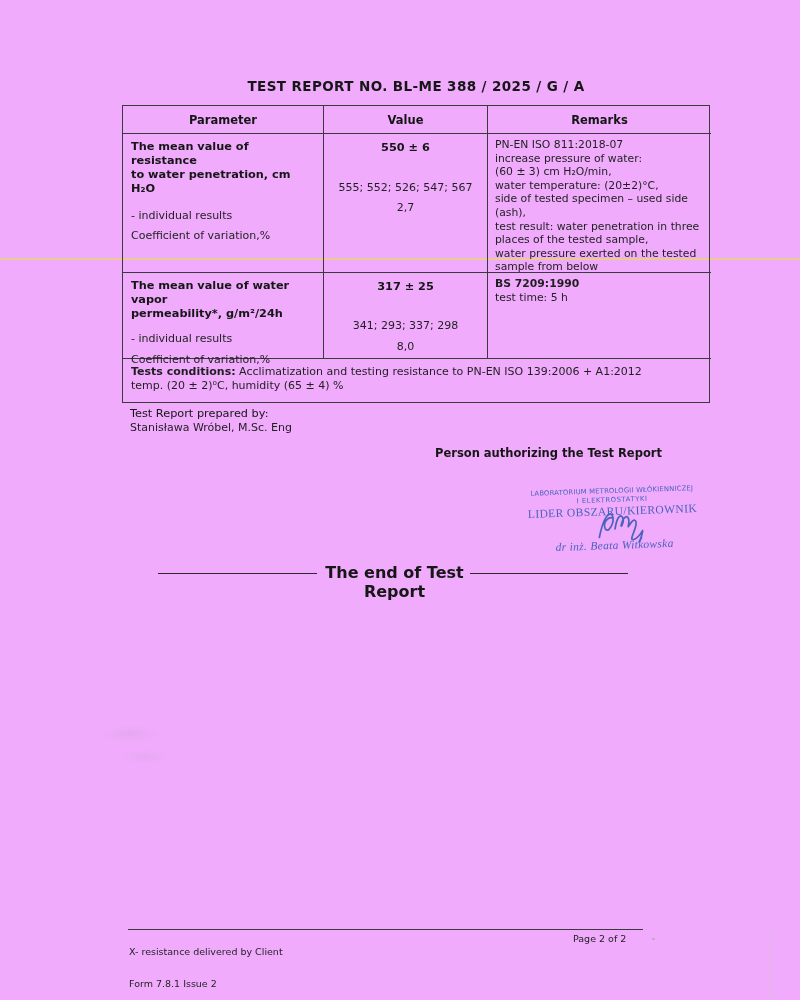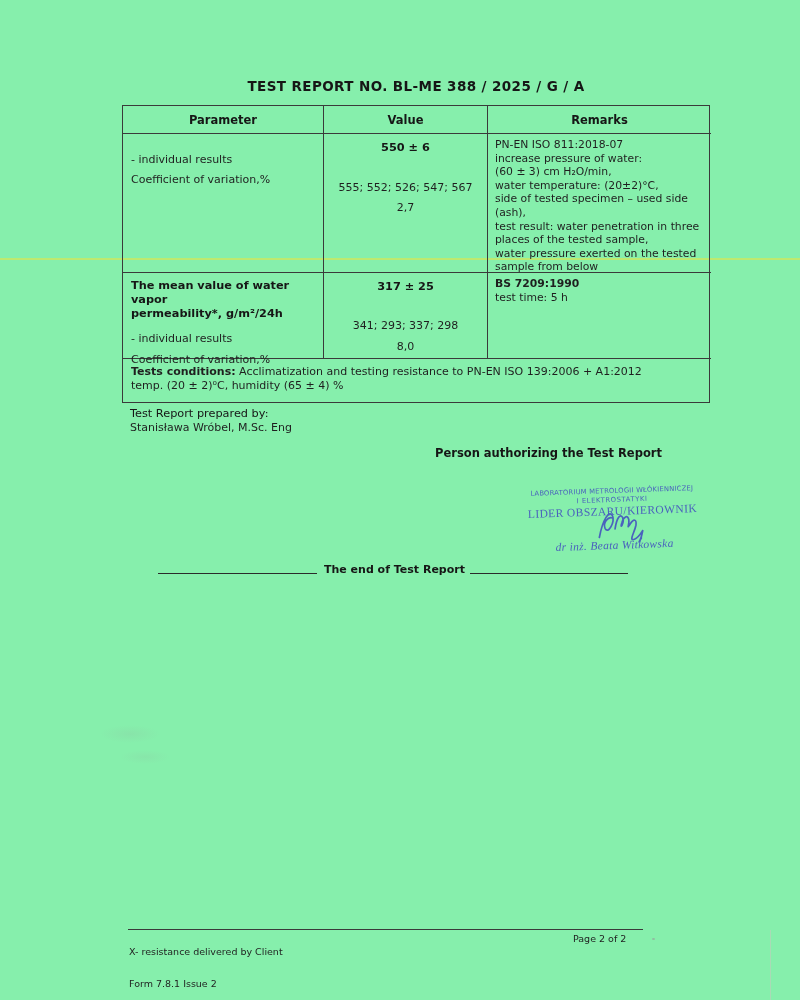--- a/index.html
+++ b/index.html
@@ -1,17 +1,17 @@
 <!DOCTYPE html>
 <html><head>
 <meta charset="utf-8">
 <style>
   html,body{margin:0;padding:0;background:#ffffff;}
   #page{
-    position:relative;width:800px;height:1000px;background:#86efac;
+    position:relative;width:800px;height:1000px;background:#f0abfc;
     font-family:"DejaVu Sans","Liberation Sans",sans-serif;
     color:#1f1f1f;overflow:hidden;
   }
   .b{font-weight:bold;}
   .ml{white-space:pre-line;}
   
   .title{position:absolute;left:122px;top:78px;width:588px;text-align:center;
     font-size:13.5px;font-weight:bold;letter-spacing:.4px;color:#161616;}
   
   .tbl{position:absolute;left:122px;top:105px;width:588px;
@@ -56,21 +56,21 @@
   .stamp .signer{position:absolute;left:10px;top:52px;width:200px;text-align:center;
     font-family:"Liberation Serif","DejaVu Serif",serif;font-style:italic;
     font-size:11.5px;letter-spacing:.3px;white-space:nowrap;}
   .stamp svg{position:absolute;left:92px;top:18px;}
   
   .endline-left{position:absolute;left:158px;top:560px;width:159px;height:13px;
     border-bottom:1.3px solid #2a2a2a;}
   .endline-right{position:absolute;left:470px;top:560px;width:158px;height:13px;
     border-bottom:1.3px solid #2a2a2a;}
   .endtext{position:absolute;left:322px;top:563px;width:145px;text-align:center;
-    font-size:11px;font-weight:bold;color:#161616;}
+    font-size:16px;font-weight:bold;color:#161616;}
   
   .footer-rule{position:absolute;left:128px;top:929px;width:515px;height:1.4px;background:#3a3a3a;}
   .footer-form{position:absolute;left:129px;top:978px;font-size:9.5px;}
   .footer-note{position:absolute;left:129px;top:946px;font-size:9.5px;}
   .footer-page{position:absolute;left:573px;top:933px;font-size:9.5px;}
   .footer-speck{position:absolute;left:652px;top:938px;width:3px;height:2px;
     background:#9a9a9a;border-radius:50%;opacity:.6;}
   
   .smudge1{position:absolute;left:100px;top:725px;width:60px;height:18px;border-radius:50%;
     background:radial-gradient(closest-side,rgba(150,150,150,.12),rgba(150,150,150,0));}
@@ -88,20 +88,22 @@
 
   <div class="title">TEST REPORT NO. BL-ME  388 / 2025 / G / A</div>
 
   <div class="tbl">
 
     <div class="cell hcell">Parameter</div>
     <div class="cell hcell">Value</div>
     <div class="cell hcell last">Remarks</div>
 
     <div class="cell r1 pcell">
+      <div class="ptitle ml">The mean value of resistance
+to water penetration, cm H₂O</div>
       <div class="m-ind1">- individual results</div>
       <div class="m-cov1">Coefficient of variation,%</div>
     </div>
     <div class="cell r1 vcell">
       <div class="vmean">550 ± 6</div>
       <div class="vgap1a">555; 552; 526; 547; 567</div>
       <div class="vgap1b">2,7</div>
     </div>
     <div class="cell r1 rcell last">
       <div class="ml">PN-EN ISO 811:2018-07

